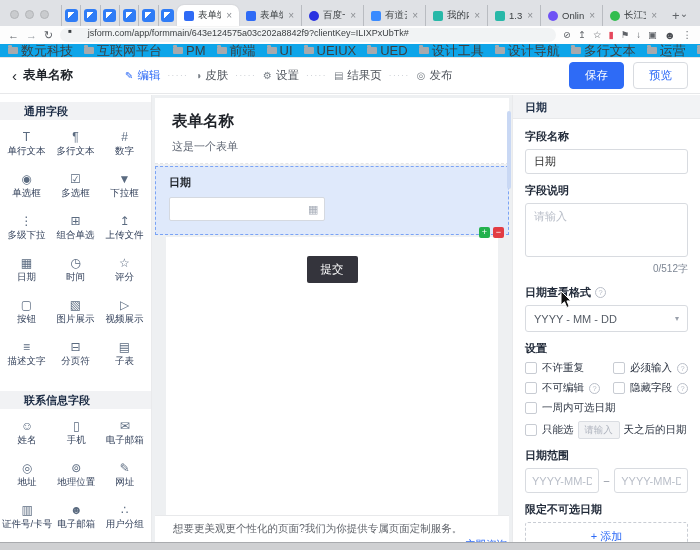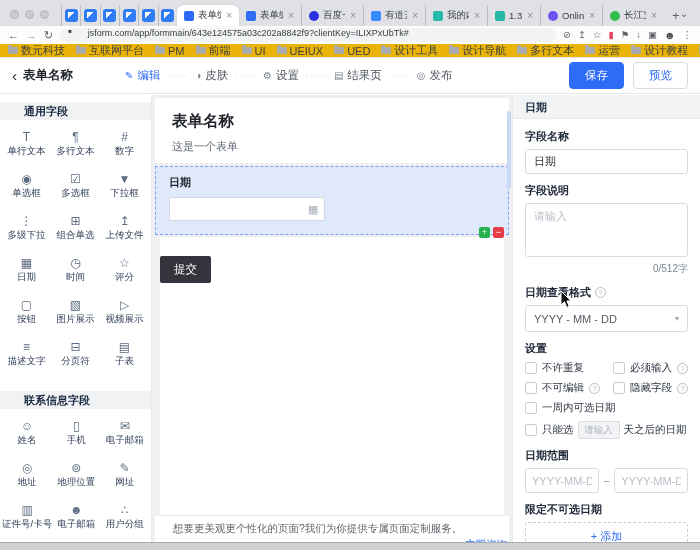--- a/index.html
+++ b/index.html
@@ -35,22 +35,22 @@
   .nav-ico.dim{color:#9aa0a6;}
   .urlbox{flex:1;height:14px;background:#f1f3f4;border-radius:7px;display:flex;align-items:flex-start;
     padding:0 8px;gap:16px;overflow:hidden;}
   .site-ico{font-size:6px;color:#3c4043;}
   .url-text{font-size:9px;color:#3c4043;white-space:nowrap;}
   .tb-right{display:flex;gap:7px;align-items:center;}
   .tb-ico{font-size:9.5px;color:#5f6368;line-height:1;}
   .tb-ico.red{color:#e5485c;} .tb-ico.avatar{color:#4a4d52;font-size:11px;}
 
   
-  .bookmarks{height:14px;background:#eab308;border-bottom:1px solid #e3e4e6;display:flex;
-    align-items:center;padding:0 8px;gap:11px;font-size:11px;color:#3c4043;white-space:nowrap;overflow:hidden;}
+  .bookmarks{height:14px;background:#0ea5e9;border-bottom:1px solid #e3e4e6;display:flex;
+    align-items:center;padding:0 8px;gap:11px;font-size:13px;color:#3c4043;white-space:nowrap;overflow:hidden;}
   .bm{display:flex;align-items:center;gap:3px;}
   .folder{width:10px;height:7px;background:#a8aaad;border-radius:1px;position:relative;flex:0 0 auto;}
   .folder::before{content:"";position:absolute;top:-2px;left:0;width:4px;height:2px;background:#a8aaad;border-radius:1px 1px 0 0;}
 
   
   .appheader{height:36px;background:#fff;border-bottom:1px solid #e7e8ea;display:flex;align-items:center;padding:0 12px;}
   .back{display:flex;align-items:center;gap:6px;cursor:pointer;}
   .chev{font-size:15px;color:#1f2329;line-height:1;}
   .doc-title{font-size:12.5px;font-weight:bold;color:#1f2329;}
   .steps{display:flex;align-items:center;gap:7px;margin-left:52px;font-size:11.5px;color:#51565e;}
@@ -82,21 +82,21 @@
   .sheet-top{background:#fff;margin:3px 3px 0;padding:13px 17px 9px;border-bottom:1px dashed #e3e4e6;}
   .form-title{font-size:15.5px;font-weight:bold;color:#1f2329;margin:0;}
   .form-sub{font-size:11px;color:#5f6673;margin:7px 0 0;}
   .field-block{margin:2px 3px 0;background:#dfe9fb;border:1px dashed #7aa3f5;padding:8px 13px 13px;position:relative;cursor:pointer;}
   .fb-label{font-size:11px;font-weight:bold;color:#1f2329;}
   .fb-input{margin-top:7px;width:48%;height:24px;background:#fff;border:1px solid #d5d9e0;border-radius:2px;position:relative;}
   .cal{position:absolute;right:6px;top:4px;font-size:11px;color:#a7adb8;line-height:14px;}
   .fb-actions{position:absolute;right:4px;bottom:-4px;display:flex;gap:3px;}
   .act{width:11px;height:11px;border-radius:2px;color:#fff;font-size:9px;line-height:11px;text-align:center;cursor:pointer;}
   .act.add{background:#23b14d;} .act.del{background:#e23c44;}
-  .sheet-body{flex:1;background:#fff;margin:2px 8px 0;display:flex;align-items:flex-start;padding-top:19px;}
+  .sheet-body{flex:1;background:#fff;margin:2px 14px 0;display:flex;justify-content:center;align-items:flex-start;padding-top:19px;}
   .submit{background:#34343c;color:#fff;border:none;font-size:11.5px;padding:6px 14px;border-radius:2px;cursor:pointer;font-family:inherit;}
   .promo{background:#fff;margin:0 3px;border-top:1px solid #e8e9eb;height:27px;display:flex;align-items:center;
     padding-left:18px;font-size:10.5px;color:#60646b;white-space:nowrap;}
   .promo a{color:#2e6bf6;text-decoration:none;margin-left:3px;cursor:pointer;margin-top:32px;}
   .canvas-scrollbar{position:absolute;right:1px;top:16px;width:4px;height:78px;background:#c9d8f4;border-radius:2px;}
 
   
   .panel{width:188px;background:#fff;border-left:1px solid #e9eaec;overflow:hidden;position:relative;}
   .p-head{height:24px;line-height:24px;background:#f2f3f5;border-bottom:1px solid #e8e9eb;
     font-size:11px;font-weight:bold;color:#1b2b44;padding-left:12px;}

